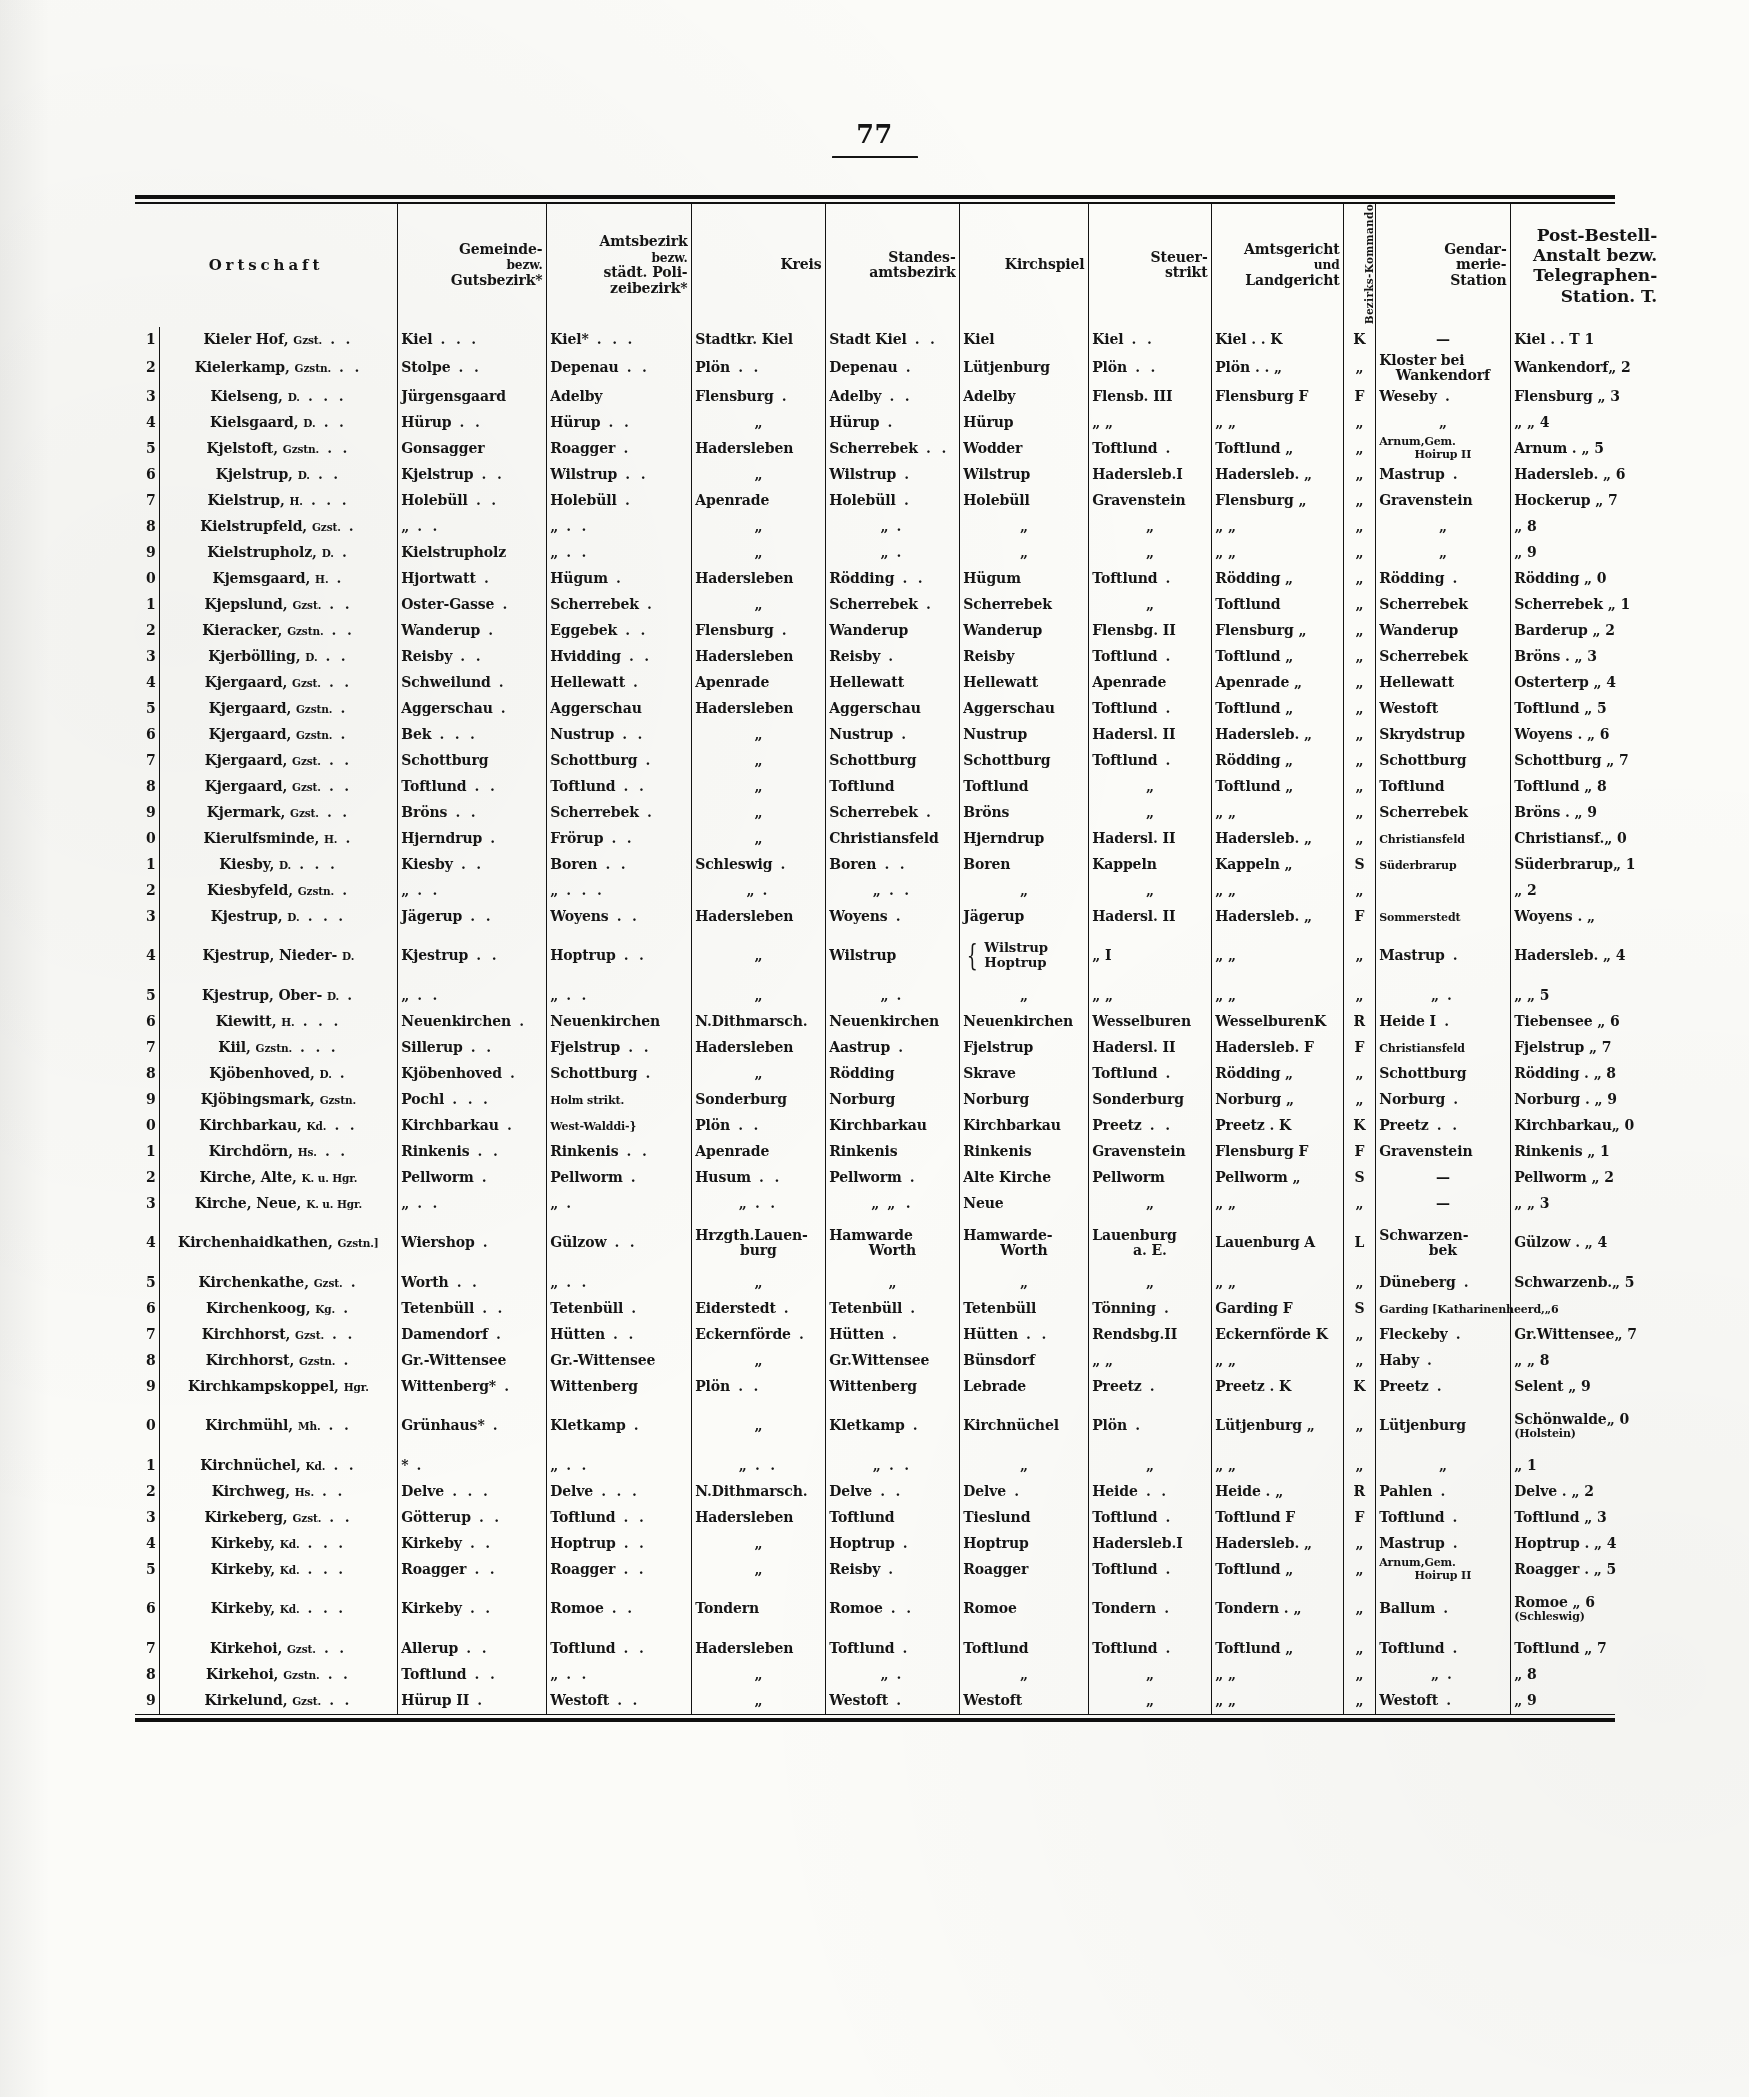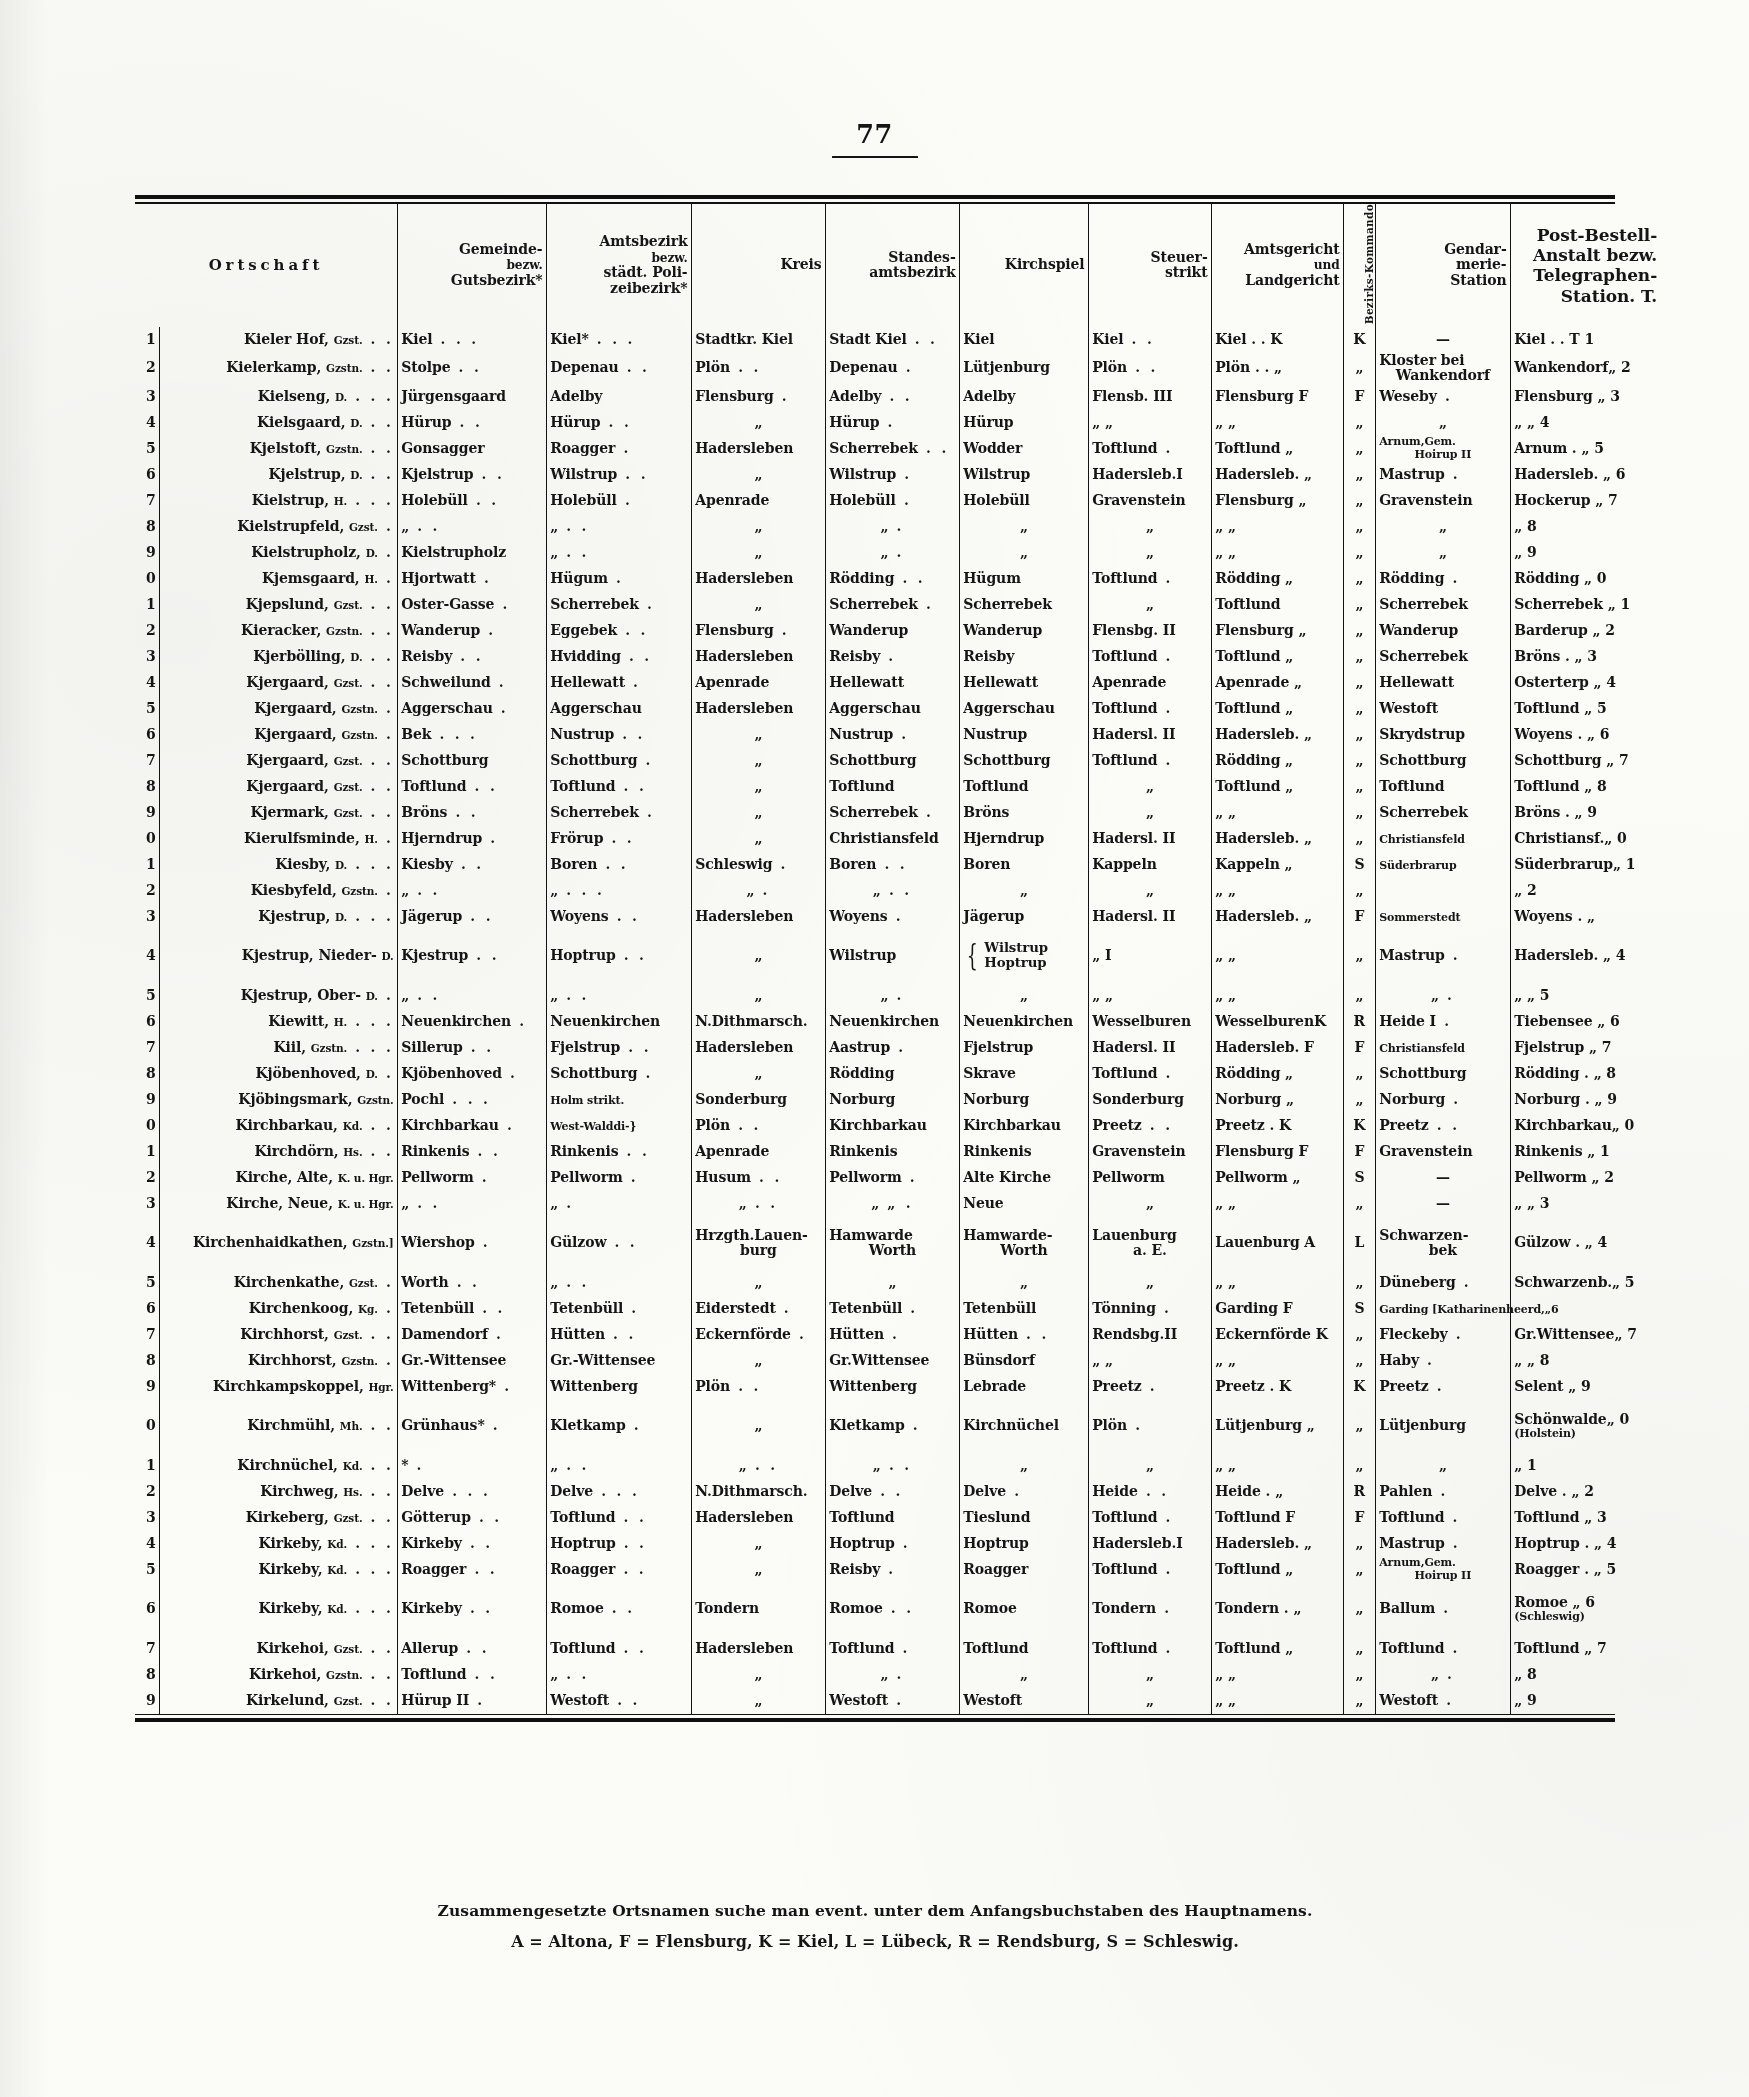--- a/index.html
+++ b/index.html
@@ -127,21 +127,21 @@
   .head-sub { font-size: 12.2px; font-weight: bold; }
 
   
   tbody td { height: 26px; }
   td.num {
     text-align: right;
     padding-right: 4.4px;
     font-size: 14.4px;
     font-family: "DejaVu Serif", serif;
   }
-  td.ort { text-align: right; padding-left: 5.5px; white-space: nowrap; }
+  td.ort { text-align: center; padding-left: 5.5px; white-space: nowrap; }
   td.cell { text-align: left; padding-left: 5px; white-space: nowrap; }
   td.ctr  { text-align: center; }
   td.post { text-align: left; padding-left: 5px; white-space: nowrap; }
   td.bez  { text-align: center; font-family: "DejaVu Serif", serif; }
 
   .dots { letter-spacing: 2.8px; font-weight: bold; padding-left: 3.3px; }
   .small { font-size: 11px; }
   .sub   { font-size: 10.5px; }
   tr.xtall td { height: 53px; }
 
@@ -977,19 +977,15 @@
             <td class="post"><span class="">„ 9</span></td>
           </tr>
         </tbody>
     </table>
 
     <div class="rule-thin"></div>
     <div class="rule-gap"></div>
     <div class="rule-thick"></div>
   </div>
 
-  <div class="footer">
-    <p class="footer-line">Zusammengesetzte Ortsnamen suche man event. unter dem Anfangsbuchstaben des Hauptnamens.</p>
-    <p class="footer-line footer-line2">A = Altona, F = Flensburg, K = Kiel, L = Lübeck, R = Rendsburg, S = Schleswig.</p>
-  </div>
 
 </div>
 
 
 </body></html>

